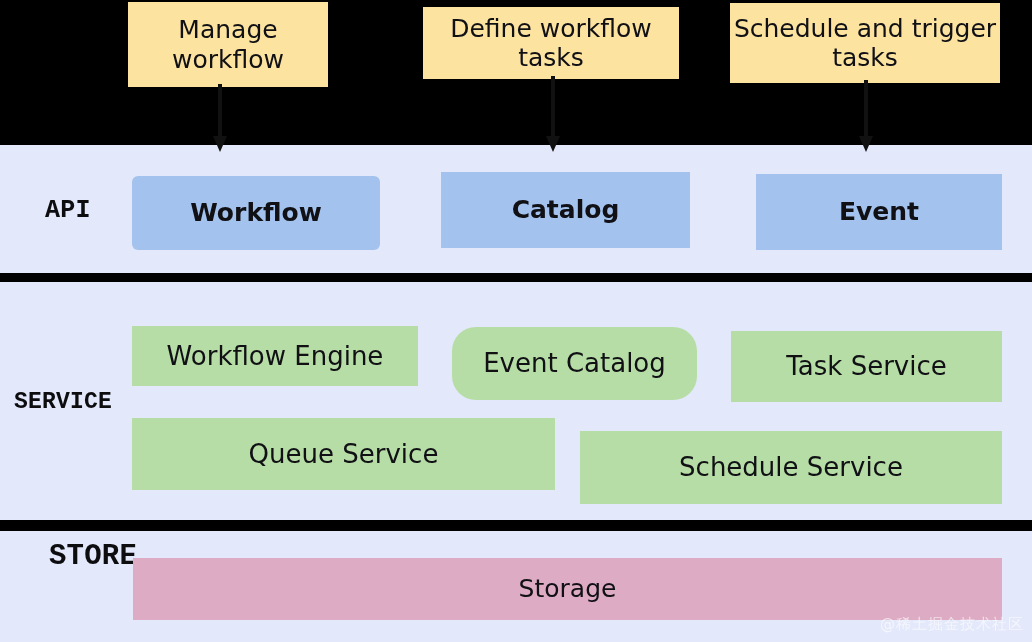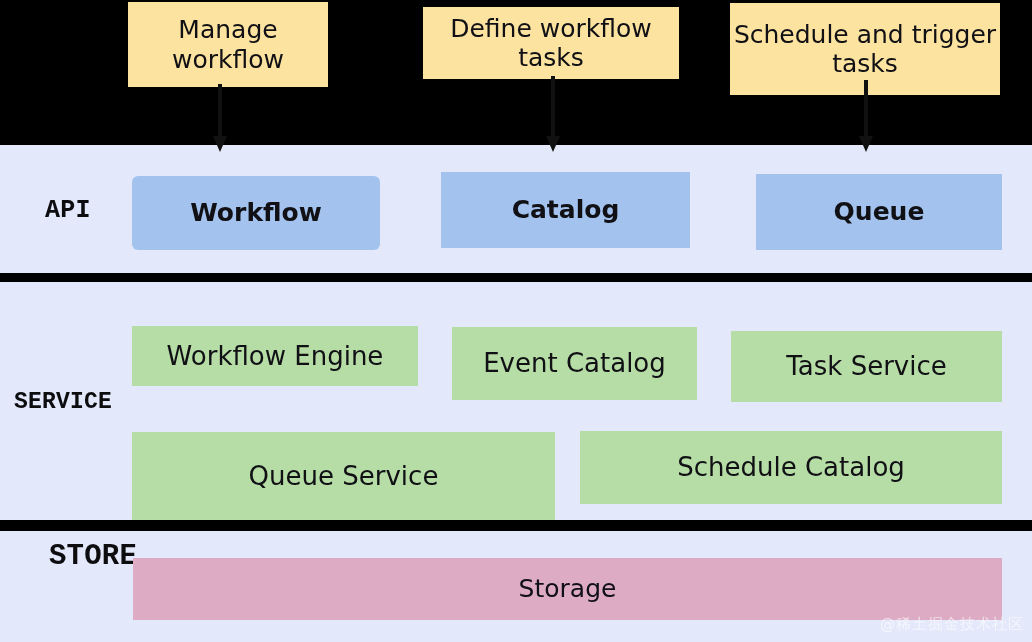--- a/index.html
+++ b/index.html
@@ -54,32 +54,32 @@
   }
 
   .node-consumer { background: #fce3a0; font-size: 25px; padding: 0 2px; }
   .node-api      { background: #a3c3ee; font-size: 25px; font-weight: bold; }
   .node-service  { background: #b6dda5; font-size: 26px; }
   .node-store    { background: #ddacc4; font-size: 25px; }
 
   
   #node-manage-workflow  { left: 128px; top: 2px;  width: 200px; height: 85px; }
   #node-define-tasks     { left: 423px; top: 7px;  width: 256px; height: 72px; }
-  #node-schedule-trigger { left: 730px; top: 3px;  width: 270px; height: 92px; }
+  #node-schedule-trigger { left: 730px; top: 3px;  width: 270px; height: 80px; }
 
   
   #node-workflow-api { left: 132px; top: 176px; width: 248px; height: 74px; border-radius: 6px; }
   #node-catalog-api  { left: 441px; top: 172px; width: 249px; height: 76px; }
   #node-task-api     { left: 756px; top: 174px; width: 246px; height: 76px; }
 
   
   #node-workflow-engine { left: 132px; top: 326px; width: 286px; height: 60px; }
-  #node-event-catalog   { left: 452px; top: 327px; width: 245px; height: 73px; }
+  #node-event-catalog   { left: 452px; top: 327px; width: 245px; height: 73px; border-radius: 24px; }
   #node-task-service    { left: 731px; top: 331px; width: 271px; height: 71px; }
-  #node-queue-service   { left: 132px; top: 432px; width: 423px; height: 88px; }
+  #node-queue-service   { left: 132px; top: 418px; width: 423px; height: 72px; }
   #node-schedule-service{ left: 580px; top: 431px; width: 422px; height: 73px; }
 
   
   #node-storage { left: 133px; top: 558px; width: 869px; height: 62px; }
 
   
   .arrow {
     position: absolute;
     width: 14px;
   }
@@ -128,27 +128,27 @@
   <div class="arrow" id="arrow-schedule">
     <svg width="14" height="72" viewBox="0 0 14 72" aria-hidden="true">
       <line x1="7" y1="0" x2="7" y2="60" stroke="#111111" stroke-width="4"></line>
       <polygon points="7,72 0,56 14,56" fill="#111111"></polygon>
     </svg>
   </div>
 
   <div class="band-label" id="label-api">API</div>
   <div class="node node-api" id="node-workflow-api">Workflow</div>
   <div class="node node-api" id="node-catalog-api">Catalog</div>
-  <div class="node node-api" id="node-task-api">Queue</div>
+  <div class="node node-api" id="node-task-api">Event</div>
 
   <div class="band-label" id="label-service">SERVICE</div>
   <div class="node node-service" id="node-workflow-engine">Workflow Engine</div>
   <div class="node node-service" id="node-event-catalog">Event Catalog</div>
   <div class="node node-service" id="node-task-service">Task Service</div>
   <div class="node node-service" id="node-queue-service">Queue Service</div>
-  <div class="node node-service" id="node-schedule-service">Schedule Catalog</div>
+  <div class="node node-service" id="node-schedule-service">Schedule Service</div>
 
   <div class="band-label" id="label-store">STORE</div>
   <div class="node node-store" id="node-storage">Storage</div>
 
   <div id="watermark">@稀土掘金技术社区</div>
 
 </div>
 
 </body></html>

